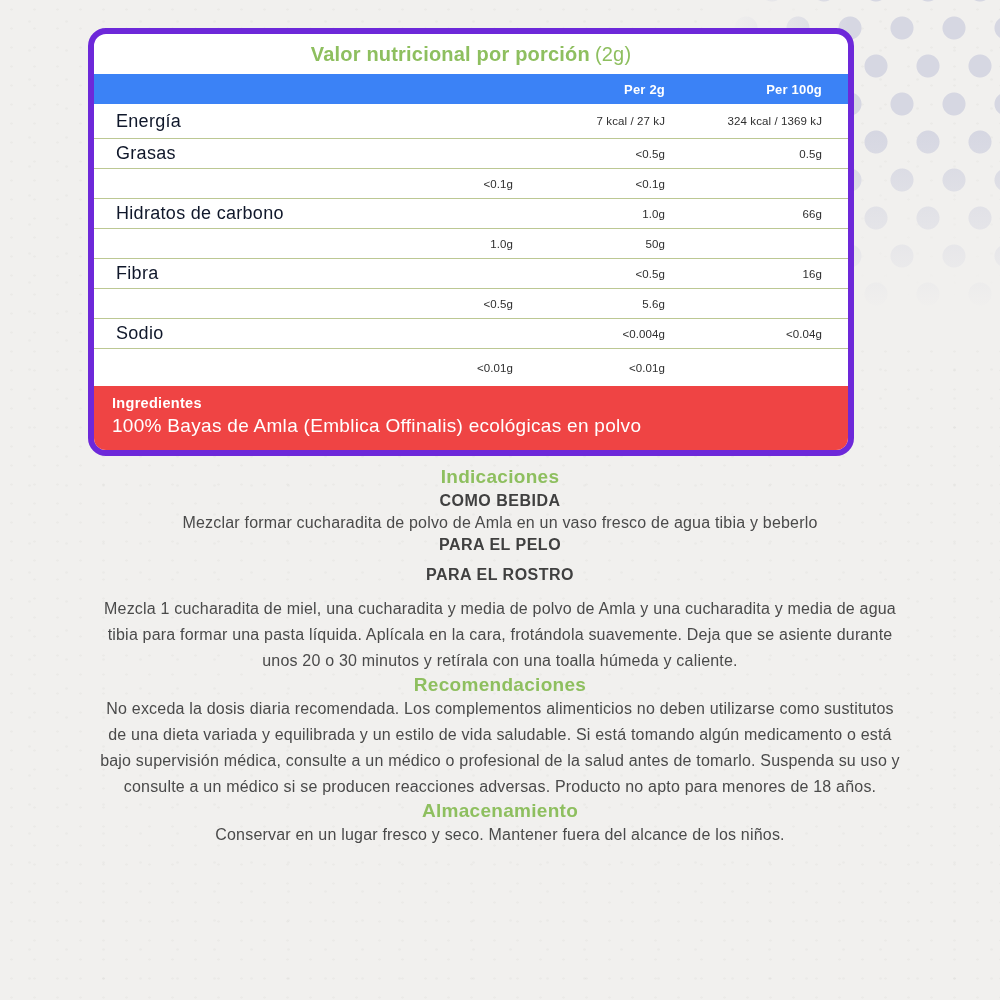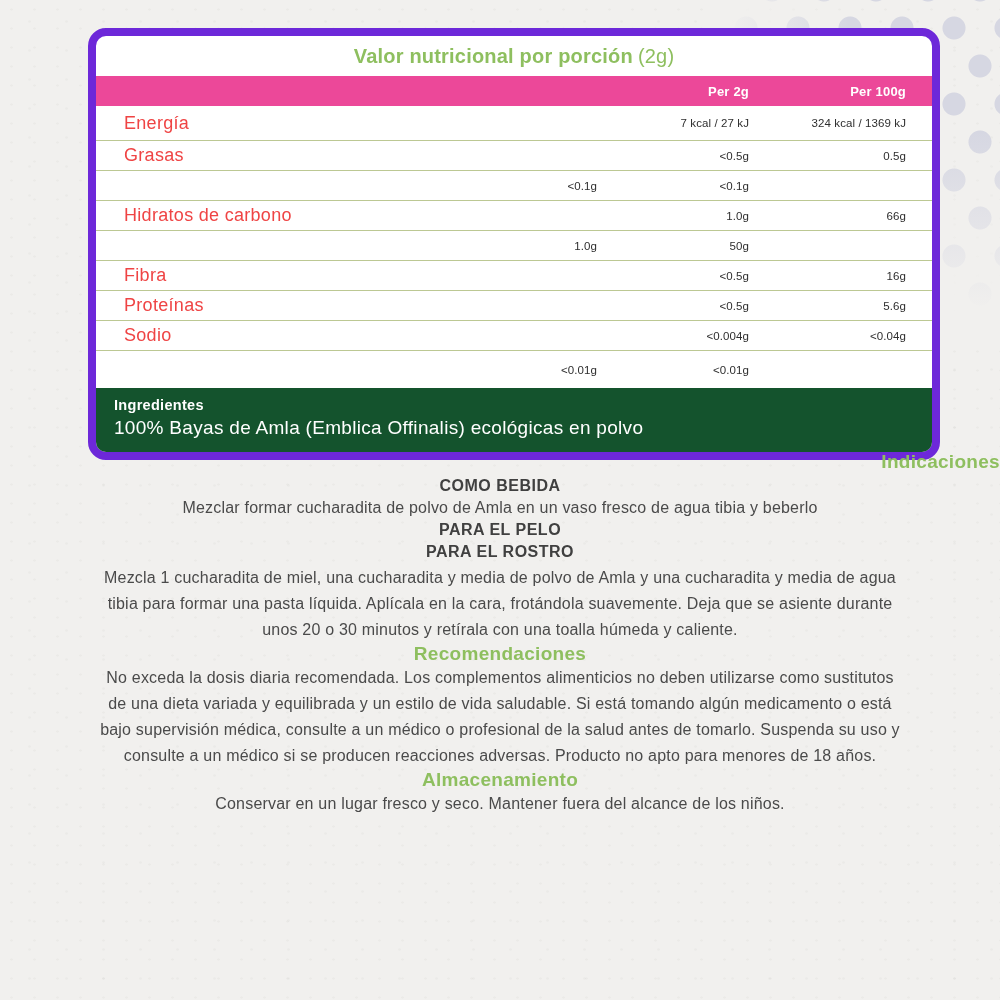--- a/index.html
+++ b/index.html
@@ -28,53 +28,53 @@
   }
   .dots::after{
     content:"";position:absolute;inset:0;
     background:
       linear-gradient(to left, rgba(241,240,238,0) 55%, #f1f0ee 96%),
       linear-gradient(to bottom, rgba(241,240,238,0) 40%, #f1f0ee 90%);
   }
 
   
   .ntable{
-    position:absolute;left:88px;top:28px;width:852px;
-    background:#ffffff;border:8px solid #6d28d9;border-radius:18px;
+    position:absolute;left:88px;top:28px;width:766px;
+    background:#ffffff;border:6px solid #6d28d9;border-radius:18px;
     overflow:hidden;box-sizing:border-box;
   }
   .ntitle{
     height:40px;display:flex;align-items:center;justify-content:center;
     font-size:20px;font-weight:700;color:#8ebf5f;letter-spacing:0.2px;
   }
   .ntitle .suffix{font-weight:400;margin-left:5px;}
   .nhead{
-    background:#ec4899;color:#ffffff;height:30px;
+    background:#3b82f6;color:#ffffff;height:30px;
     display:grid;grid-template-columns:1fr 152px 157px;
     box-sizing:border-box;padding-right:26px;align-items:center;
     font-size:13px;font-weight:700;letter-spacing:0.2px;
   }
   .nhead .c2,.nhead .c3{text-align:right;}
   .nrow{
     display:grid;grid-template-columns:1fr 152px 157px;
     box-sizing:border-box;padding-right:26px;align-items:center;
     height:30px;border-top:1px solid #bcc893;
   }
   .nrow:first-child{border-top:none;height:34px;}
   .nrow:last-child{height:38px;}
-  .nlabel{font-size:18px;color:#ef4444;padding-left:28px;letter-spacing:0.3px;}
+  .nlabel{font-size:18px;color:#0f172a;padding-left:22px;letter-spacing:0.3px;}
   .nrow.sub .nlabel{font-style:italic;padding-left:26px;font-size:17px;color:#474747;}
   .nval{text-align:right;font-size:11.5px;color:#2e2e2e;letter-spacing:0.1px;}
-  .ningr{background:#14532d;color:#ffffff;padding:9px 18px 13px;}
+  .ningr{background:#ef4444;color:#ffffff;padding:9px 18px 13px;}
   .ningr .ihead{font-size:14.5px;font-weight:700;margin:0 0 4px;letter-spacing:0.3px;}
   .ningr .itext{font-size:19px;margin:0;letter-spacing:0.3px;}
 
   
   .content{position:absolute;top:440px;left:0;width:1000px;text-align:center;}
-  .sec-main-title{color:#8ebf5f;font-size:19px;font-weight:700;margin:11px 0 4px;letter-spacing:0.3px;text-align:right;}
+  .sec-main-title{color:#8ebf5f;font-size:19px;font-weight:700;margin:26px 0 4px;letter-spacing:0.3px;}
   .sec-title{color:#8ebf5f;font-size:19px;font-weight:700;margin:12px auto 5px;letter-spacing:0.3px;}
   .sec-caps{color:#404040;font-size:16px;font-weight:700;margin:11px auto 4px;letter-spacing:0.5px;}
   .block p{
     margin:0 auto;font-size:16px;color:#4a4a4a;line-height:26px;letter-spacing:0.2px;
   }
   .block-0 p{max-width:700px;}
   .block-1 p{max-width:810px;}
   .block-2 p{max-width:820px;}
   .block-3 p{max-width:800px;}
   .block-4 p{max-width:620px;}
@@ -118,21 +118,20 @@
       <div class="nrow sub">
     <div class="nval">1.0g</div>
     <div class="nval">50g</div>
   </div>
       <div class="nrow">
     <div class="nlabel">Fibra</div>
     <div class="nval">&lt;0.5g</div>
     <div class="nval">16g</div>
   </div>
       <div class="nrow">
-    <div class="nlabel">Proteínas</div>
     <div class="nval">&lt;0.5g</div>
     <div class="nval">5.6g</div>
   </div>
       <div class="nrow">
     <div class="nlabel">Sodio</div>
     <div class="nval">&lt;0.004g</div>
     <div class="nval">&lt;0.04g</div>
   </div>
       <div class="nrow">
     <div class="nval">&lt;0.01g</div>
@@ -149,21 +148,21 @@
   <div class="sec-main-title">Indicaciones</div>
   <div>
       <section class="block block-0">
     <h3 style="margin:0 auto;" class="sec-caps">COMO BEBIDA</h3>
     <p>Mezclar formar cucharadita de polvo de Amla en un vaso fresco de agua tibia y beberlo</p>
   </section>
       <section class="block block-1">
     <h3 style="margin:0 auto;" class="sec-caps">PARA EL PELO</h3>
   </section>
       <section class="block block-2">
-    <h3 style="margin:4px auto;" class="sec-caps">PARA EL ROSTRO</h3>
+    <h3 style="margin:12px auto;" class="sec-caps">PARA EL ROSTRO</h3>
     <p>Mezcla 1 cucharadita de miel, una cucharadita y media de polvo de Amla y una cucharadita y media de agua tibia para formar una pasta líquida. Aplícala en la cara, frotándola suavemente. Deja que se asiente durante unos 20 o 30 minutos y retírala con una toalla húmeda y caliente.</p>
   </section>
       <section class="block block-3">
     <h3 style="margin:0 auto;" class="sec-title">Recomendaciones</h3>
     <p>No exceda la dosis diaria recomendada. Los complementos alimenticios no deben utilizarse como sustitutos de una dieta variada y equilibrada y un estilo de vida saludable. Si está tomando algún medicamento o está bajo supervisión médica, consulte a un médico o profesional de la salud antes de tomarlo. Suspenda su uso y consulte a un médico si se producen reacciones adversas. Producto no apto para menores de 18 años.</p>
   </section>
       <section class="block block-4">
     <h3 style="margin:0 auto;" class="sec-title">Almacenamiento</h3>
     <p>Conservar en un lugar fresco y seco. Mantener fuera del alcance de los niños.</p>
   </section>

